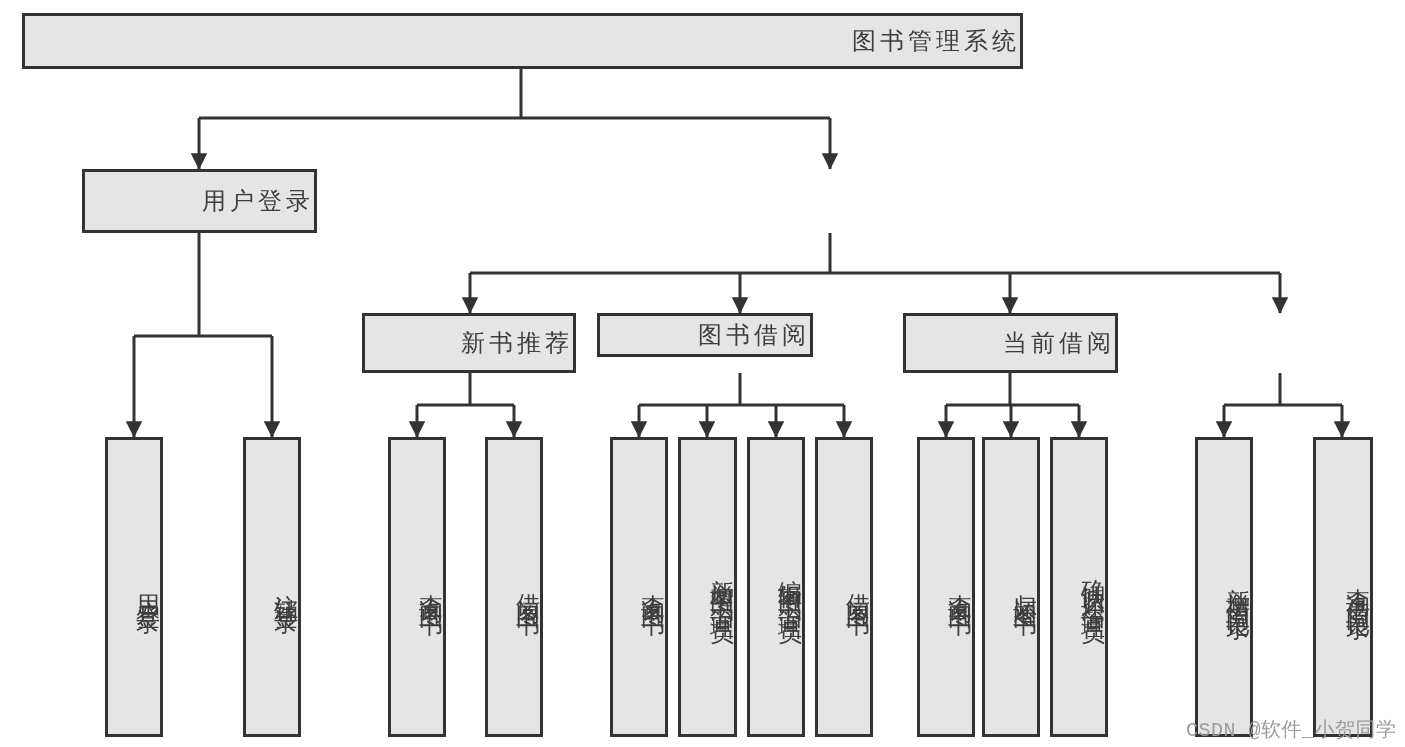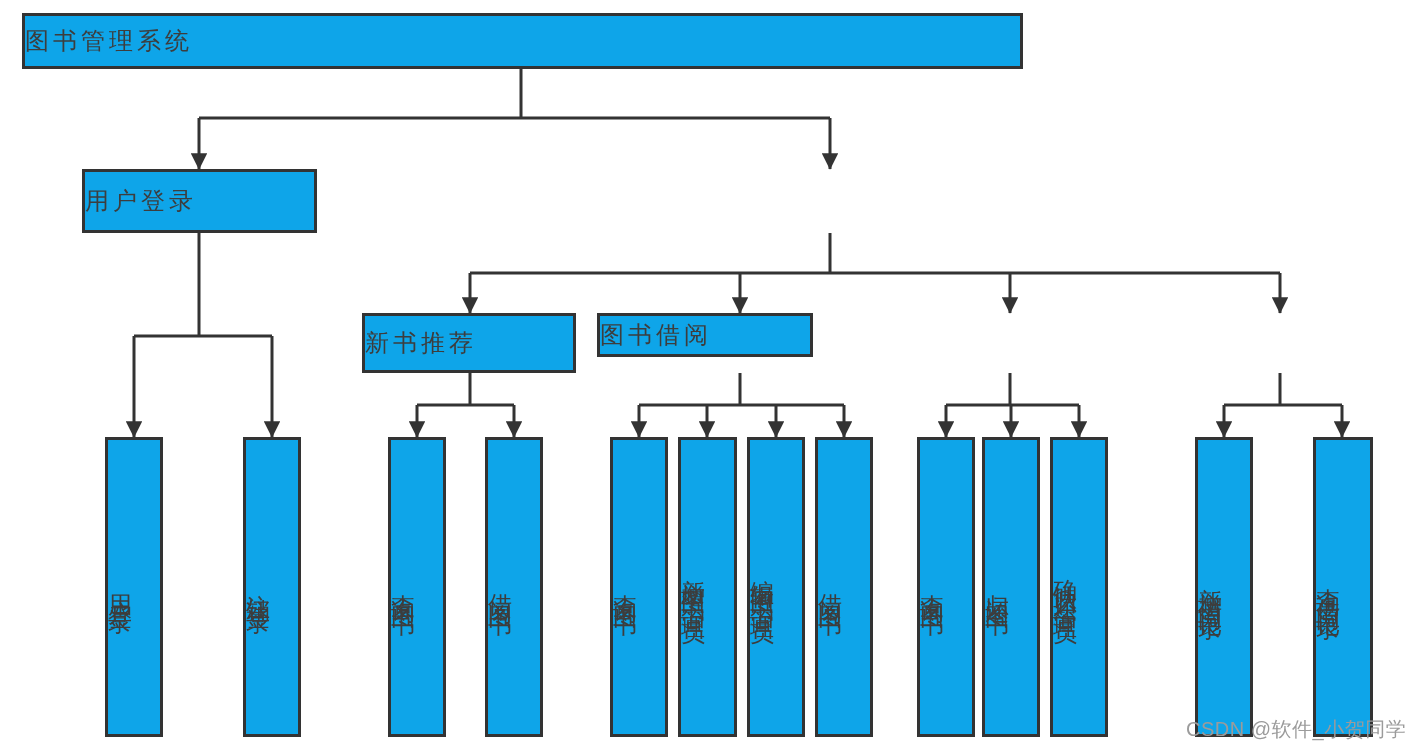--- a/index.html
+++ b/index.html
@@ -2,32 +2,32 @@
 <html><head>
 <meta charset="utf-8">
 <style>
   html,body{margin:0;padding:0;background:#fff;}
   .stage{
     position:relative;width:1405px;height:747px;background:#ffffff;
     font-family:"Liberation Sans",sans-serif;overflow:hidden;
   }
   .connectors{position:absolute;left:0;top:0;z-index:1;}
   .box{
-    position:absolute;box-sizing:border-box;background:#0ea5e9;
+    position:absolute;box-sizing:border-box;background:#e5e5e5;
     border:3px solid #333333;color:#3d3d3d;z-index:2;
-    display:flex;align-items:center;justify-content:flex-start;
+    display:flex;align-items:center;justify-content:flex-end;
   }
   .hlabel{font-size:24px;letter-spacing:4px;white-space:nowrap;}
   .leaf .vtext{
     writing-mode:vertical-rl;text-orientation:mixed;
     font-size:24px;line-height:1;letter-spacing:6px;white-space:nowrap;
   }
   .watermark{
     position:absolute;left:1186px;top:716px;z-index:3;
-    font-size:20px;color:#9b9b9b;letter-spacing:0.5px;white-space:nowrap;
+    font-size:20px;color:#9b9b9b;letter-spacing:0.5px;white-space:nowrap;font-family:Liberation Mono, monospace;
   }
 </style>
 </head>
 <body>
 
 <div class="stage">
 
   <svg class="connectors" width="1405" height="747" viewBox="0 0 1405 747">
     <defs>
       <marker id="arw" viewBox="0 0 10 10" refX="9.5" refY="5" markerWidth="8.5" markerHeight="5.5" orient="auto">
@@ -71,20 +71,23 @@
   <div class="box" style="left:82px;top:169px;width:235px;height:64px">
     <span class="hlabel">用户登录</span>
   </div>
 
   <div class="box" style="left:362px;top:313px;width:214px;height:60px">
     <span class="hlabel">新书推荐</span>
   </div>
   <div class="box" style="left:597px;top:313px;width:216px;height:44px">
     <span class="hlabel">图书借阅</span>
   </div>
+  <div class="box" style="left:903px;top:313px;width:215px;height:60px">
+    <span class="hlabel">当前借阅</span>
+  </div>
 
   <div class="box leaf" style="left:105px;top:437px;width:58px;height:300px">
     <span class="vtext">用户登录</span>
   </div>
   <div class="box leaf" style="left:243px;top:437px;width:58px;height:300px">
     <span class="vtext">注销登录</span>
   </div>
 
   <div class="box leaf" style="left:388px;top:437px;width:58px;height:300px">
     <span class="vtext">查询图书</span>

